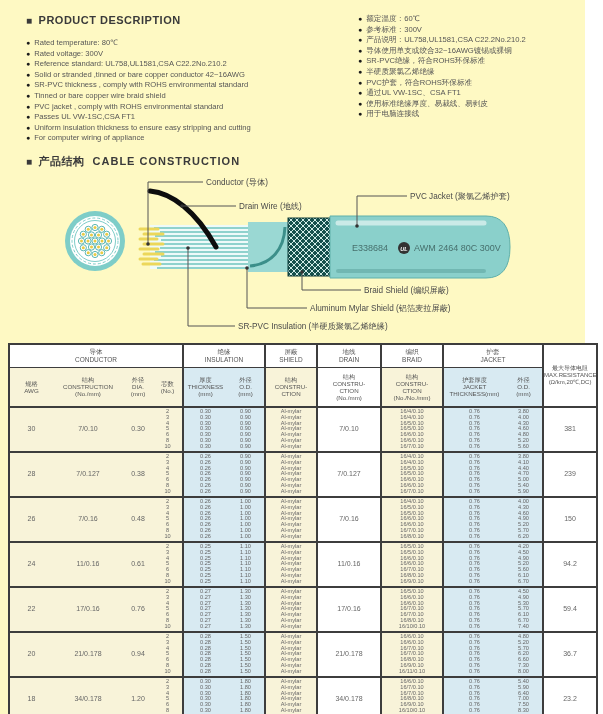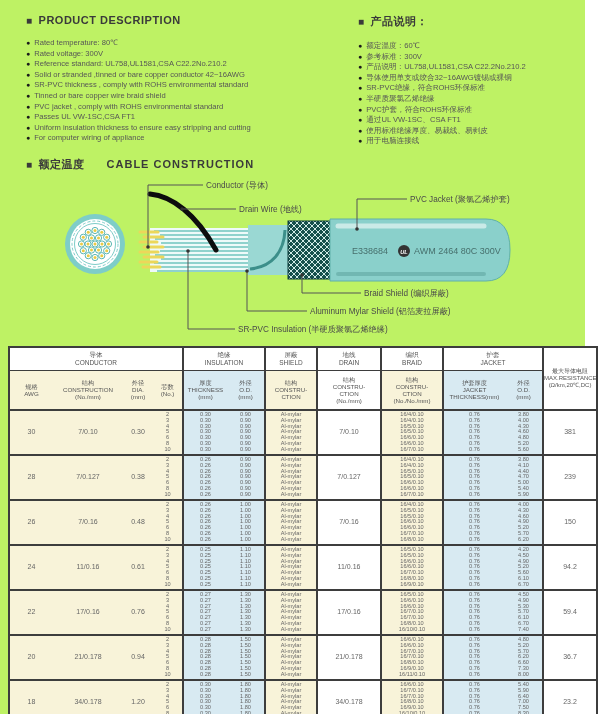--- a/index.html
+++ b/index.html
@@ -1,32 +1,32 @@
 <!DOCTYPE html>
 <html><head>
 <meta charset="utf-8">
 <style>
   html,body{margin:0;padding:0;}
   body{width:603px;height:714px;background:#fff;font-family:"Liberation Sans",sans-serif;color:#4a4a4a;overflow:hidden;}
-  .page{position:relative;width:585px;height:714px;background:#bef264;}
+  .page{position:relative;width:585px;height:714px;background:#fef9c3;}
 
   
   .top{display:flex;padding:14px 10px 0 26px;}
   .col-en{width:312px;}
   .col-cn{flex:1;padding-left:20px;}
   .sec-title{font-size:11px;font-weight:bold;color:#3a3a3a;letter-spacing:.5px;margin:0 0 12px 0;white-space:nowrap;}
   .sec-title .sq{font-size:10px;margin-right:6px;}
   ul.bullets{list-style:none;margin:0;padding:0;font-size:7.6px;line-height:10.6px;color:#565656;}
   ul.bullets li{white-space:nowrap;}
   ul.bullets .b{font-size:7px;margin-right:4px;color:#1a1a1a;}
 
   
   .constr-head{padding:10px 0 0 26px;font-size:11px;font-weight:bold;color:#3a3a3a;letter-spacing:.5px;}
   .constr-head .sq{font-size:10px;margin-right:6px;}
-  .constr-head .en{margin-left:22px;letter-spacing:1px;}
+  .constr-head .en{margin-left:8px;letter-spacing:1px;}
 
   
   .diagram{display:block;}
 
   
   table.spec{border-collapse:collapse;margin:2px 0 0 8px;table-layout:fixed;width:588px;border:2px solid #3d3d3d;}
   table.spec th,table.spec td{padding:0;margin:0;text-align:center;vertical-align:middle;white-space:pre-line;overflow:hidden;}
   .gh{font-size:6.5px;line-height:7.5px;font-weight:normal;color:#555;height:22px;background:#fff;border-bottom:1px solid #3d3d3d;}
   .sh{font-size:6.2px;line-height:7px;font-weight:normal;color:#555;height:38px;border-bottom:2px solid #3d3d3d;}
   .res-h{font-size:6px;line-height:7px;font-weight:normal;color:#555;background:#fff;border-bottom:2px solid #3d3d3d;}
@@ -52,38 +52,37 @@
           <li><span class="b">●</span><span>Solid or stranded ,tinned or bare copper conductor 42~16AWG</span></li>
           <li><span class="b">●</span><span>SR-PVC thickness , comply with ROHS environmental standard</span></li>
           <li><span class="b">●</span><span>Tinned or bare copper wire braid shield</span></li>
           <li><span class="b">●</span><span>PVC jacket , comply with ROHS environmental standard</span></li>
           <li><span class="b">●</span><span>Passes UL VW-1SC,CSA FT1</span></li>
           <li><span class="b">●</span><span>Uniform insulation thickness to ensure easy stripping and cutting</span></li>
           <li><span class="b">●</span><span>For computer wiring of appliance</span></li>
         </ul>
     </div>
     <div class="col-cn">
-      <div class="sec-title"><span class="sq">■</span><span>产品说明：</span></div>
       <ul class="bullets">
           <li><span class="b">●</span><span>额定温度：60℃</span></li>
           <li><span class="b">●</span><span>参考标准：300V</span></li>
           <li><span class="b">●</span><span>产品说明：UL758,UL1581,CSA C22.2No.210.2</span></li>
           <li><span class="b">●</span><span>导体使用单支或绞合32~16AWG镀锡或裸铜</span></li>
           <li><span class="b">●</span><span>SR-PVC绝缘，符合ROHS环保标准</span></li>
           <li><span class="b">●</span><span>半硬质聚氯乙烯绝缘</span></li>
           <li><span class="b">●</span><span>PVC护套，符合ROHS环保标准</span></li>
           <li><span class="b">●</span><span>通过UL VW-1SC、CSA FT1</span></li>
           <li><span class="b">●</span><span>使用标准绝缘厚度、易裁线、易剥皮</span></li>
           <li><span class="b">●</span><span>用于电脑连接线</span></li>
         </ul>
     </div>
   </div>
 
   <div class="constr-head">
-    <span class="sq">■</span><span>额定温度</span><span class="en">CABLE CONSTRUCTION</span>
+    <span class="sq">■</span><span>产品结构</span><span class="en">CABLE CONSTRUCTION</span>
   </div>
 
   <svg class="diagram" width="603" height="172" viewBox="0 0 603 172">
     <defs>
       <pattern id="braidp" width="6" height="6" patternUnits="userSpaceOnUse">
         <rect width="6" height="6" fill="#15504c"></rect>
         <path d="M0,0 L6,6 M6,0 L0,6" stroke="#cfeae5" stroke-width="1"></path>
       </pattern>
     </defs>
 

